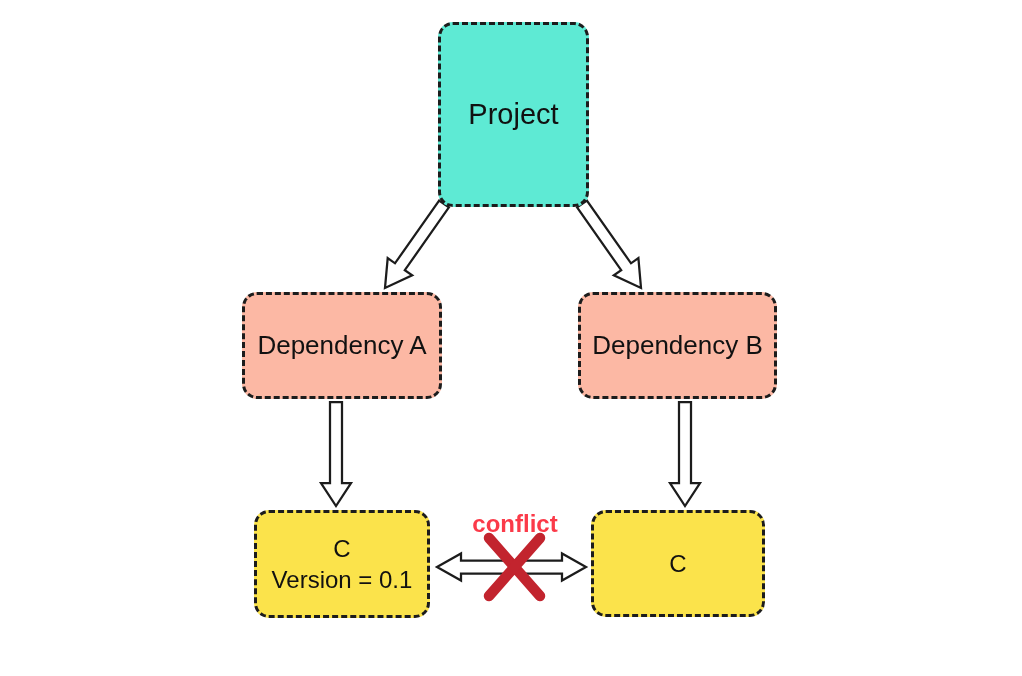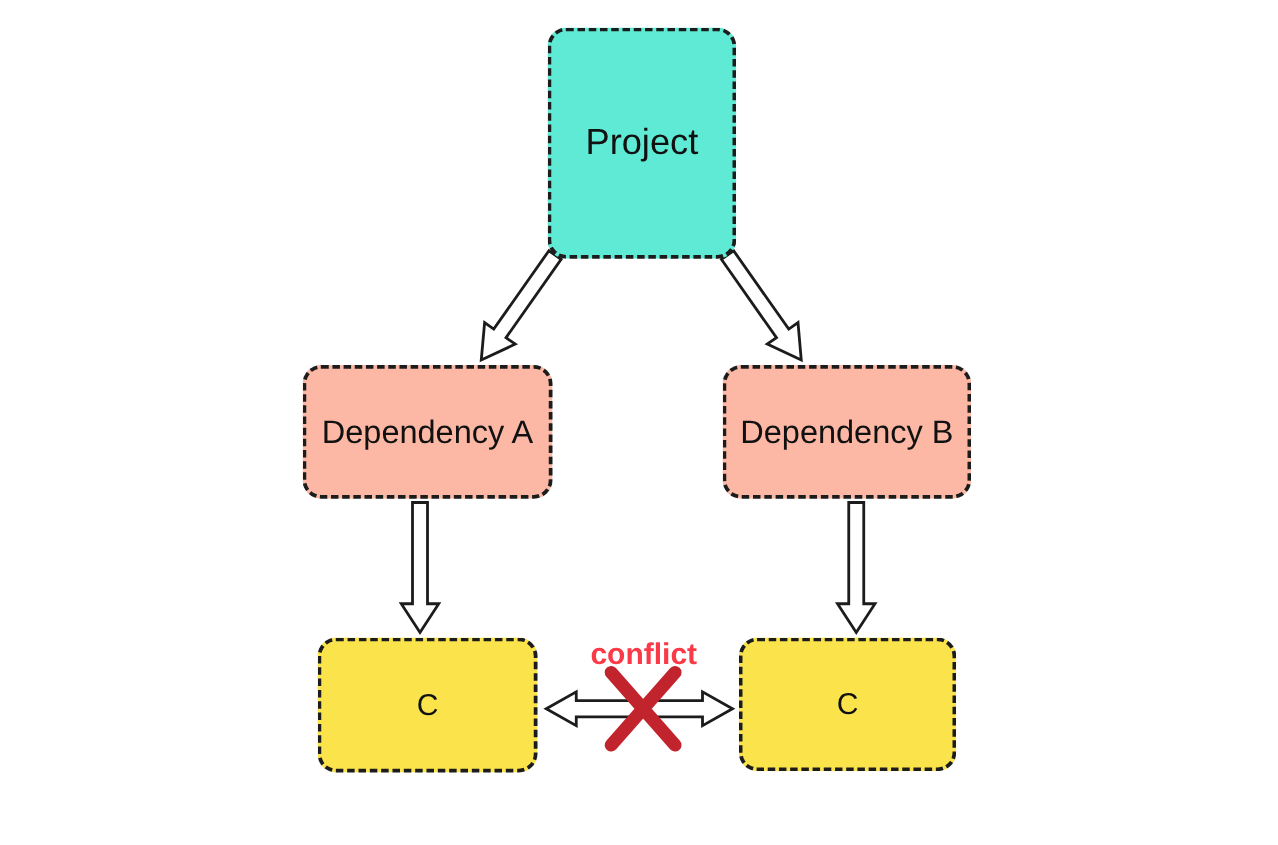--- a/index.html
+++ b/index.html
@@ -119,20 +119,21 @@
   <div class="node node-dep-b">
     <span>Dependency B</span>
   </div>
 
   <div class="node node-dep-a">
     <span>Dependency A</span>
   </div>
 
   <div class="node node-c1">
     <span>C</span>
+    <span>Version = 0.1</span>
   </div>
 
   <div class="node node-c2">
     <span>C</span>
   </div>
 
   <div class="conflict-label">conflict</div>
 
 </div>
 

